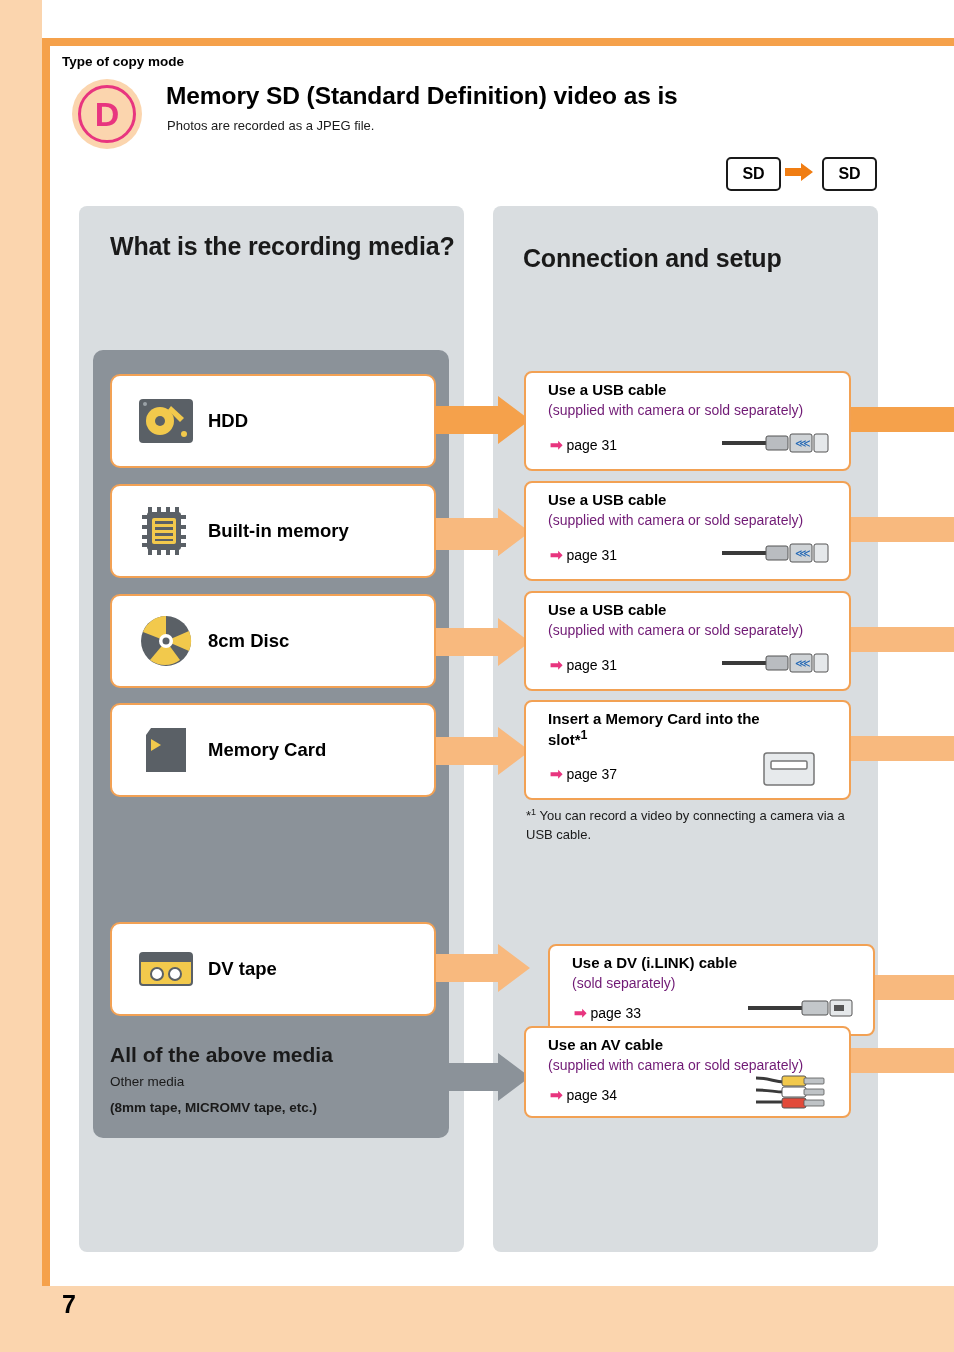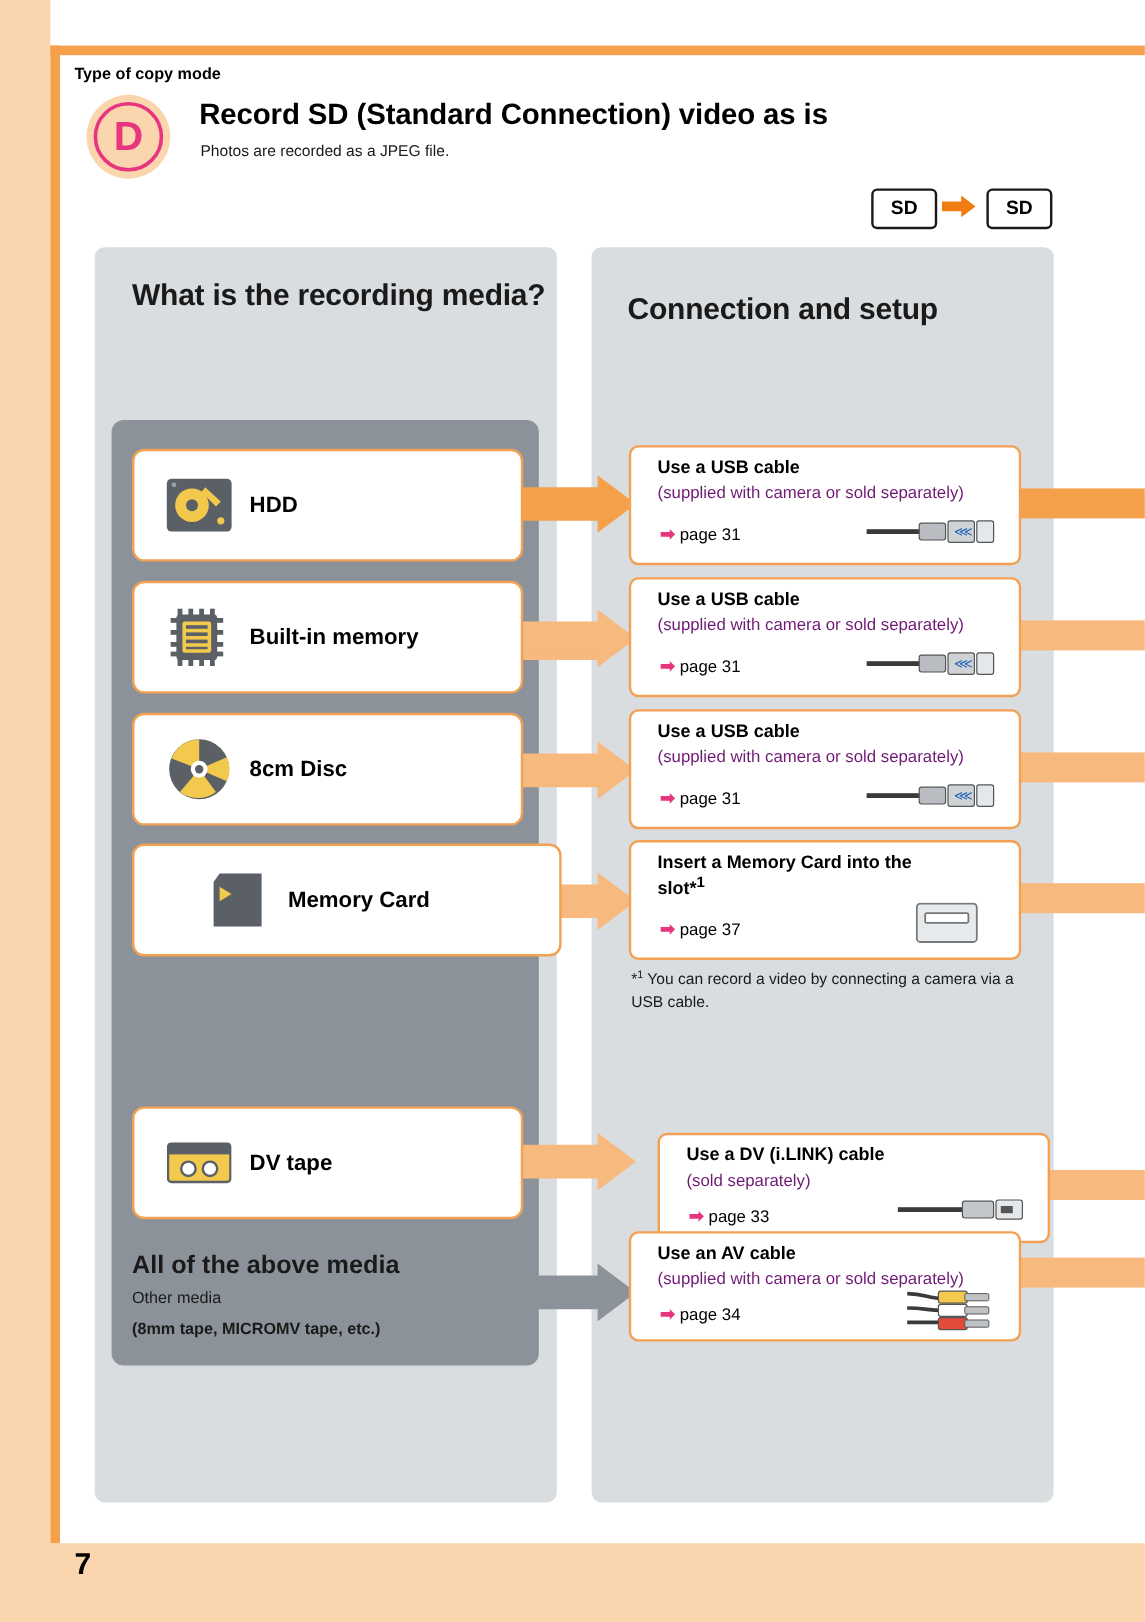--- a/index.html
+++ b/index.html
@@ -168,21 +168,21 @@
   }
   .media-card .label {
     margin-left: 10px;
     font-size: 18.5px;
     font-weight: bold;
     color: #000000;
   }
   .card-hdd     { top: 374px; }
   .card-builtin { top: 484px; text-align: center; }
   .card-disc    { top: 594px; }
-  .card-memcard { top: 703px; padding-left: 32px; }
+  .card-memcard { top: 703px; }
   .card-dvtape  { top: 922px; }
 
   
   .all-media-title {
     position: absolute;
     left: 110px; top: 1043px;
     font-size: 21px;
     font-weight: bold;
     color: #1a1a1a;
   }
@@ -267,21 +267,21 @@
   <div class="edge-top"></div>
 
   <div class="page-number">7</div>
 
   <div class="type-label">Type of copy mode</div>
 
   <div class="mode-badge">
     <div class="ring">D</div>
   </div>
 
-  <div class="header-title">Record SD (Standard Connection) video as is</div>
+  <div class="header-title">Memory SD (Standard Definition) video as is</div>
   <div class="header-sub">Photos are recorded as a JPEG file.</div>
 
   <div class="chip src">SD</div>
   <div class="chip-arrow">
     <svg width="28" height="18" viewBox="0 0 28 18">
       <path d="M0 5 L16 5 L16 0 L28 9 L16 18 L16 13 L0 13 Z" fill="#f07d12"></path>
     </svg>
   </div>
   <div class="chip dst">SD</div>
 

